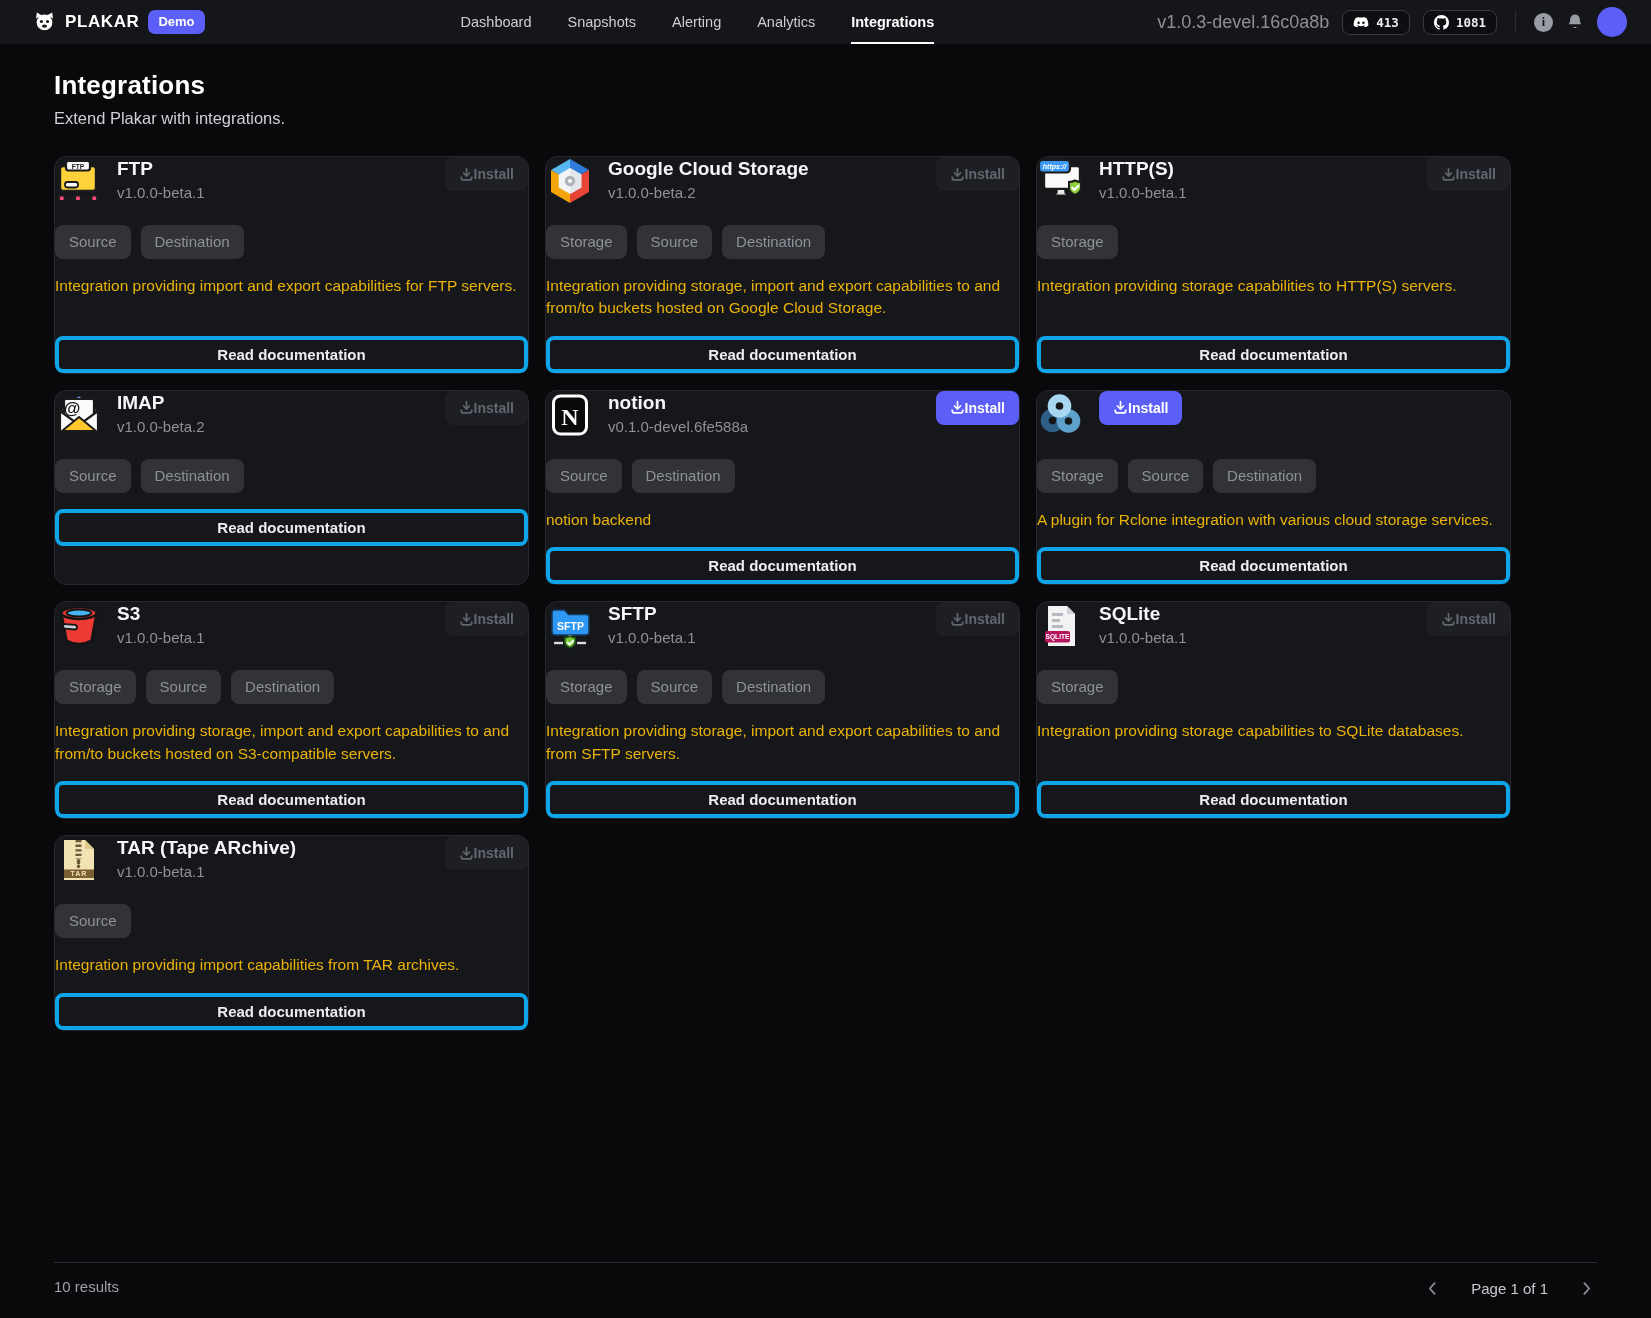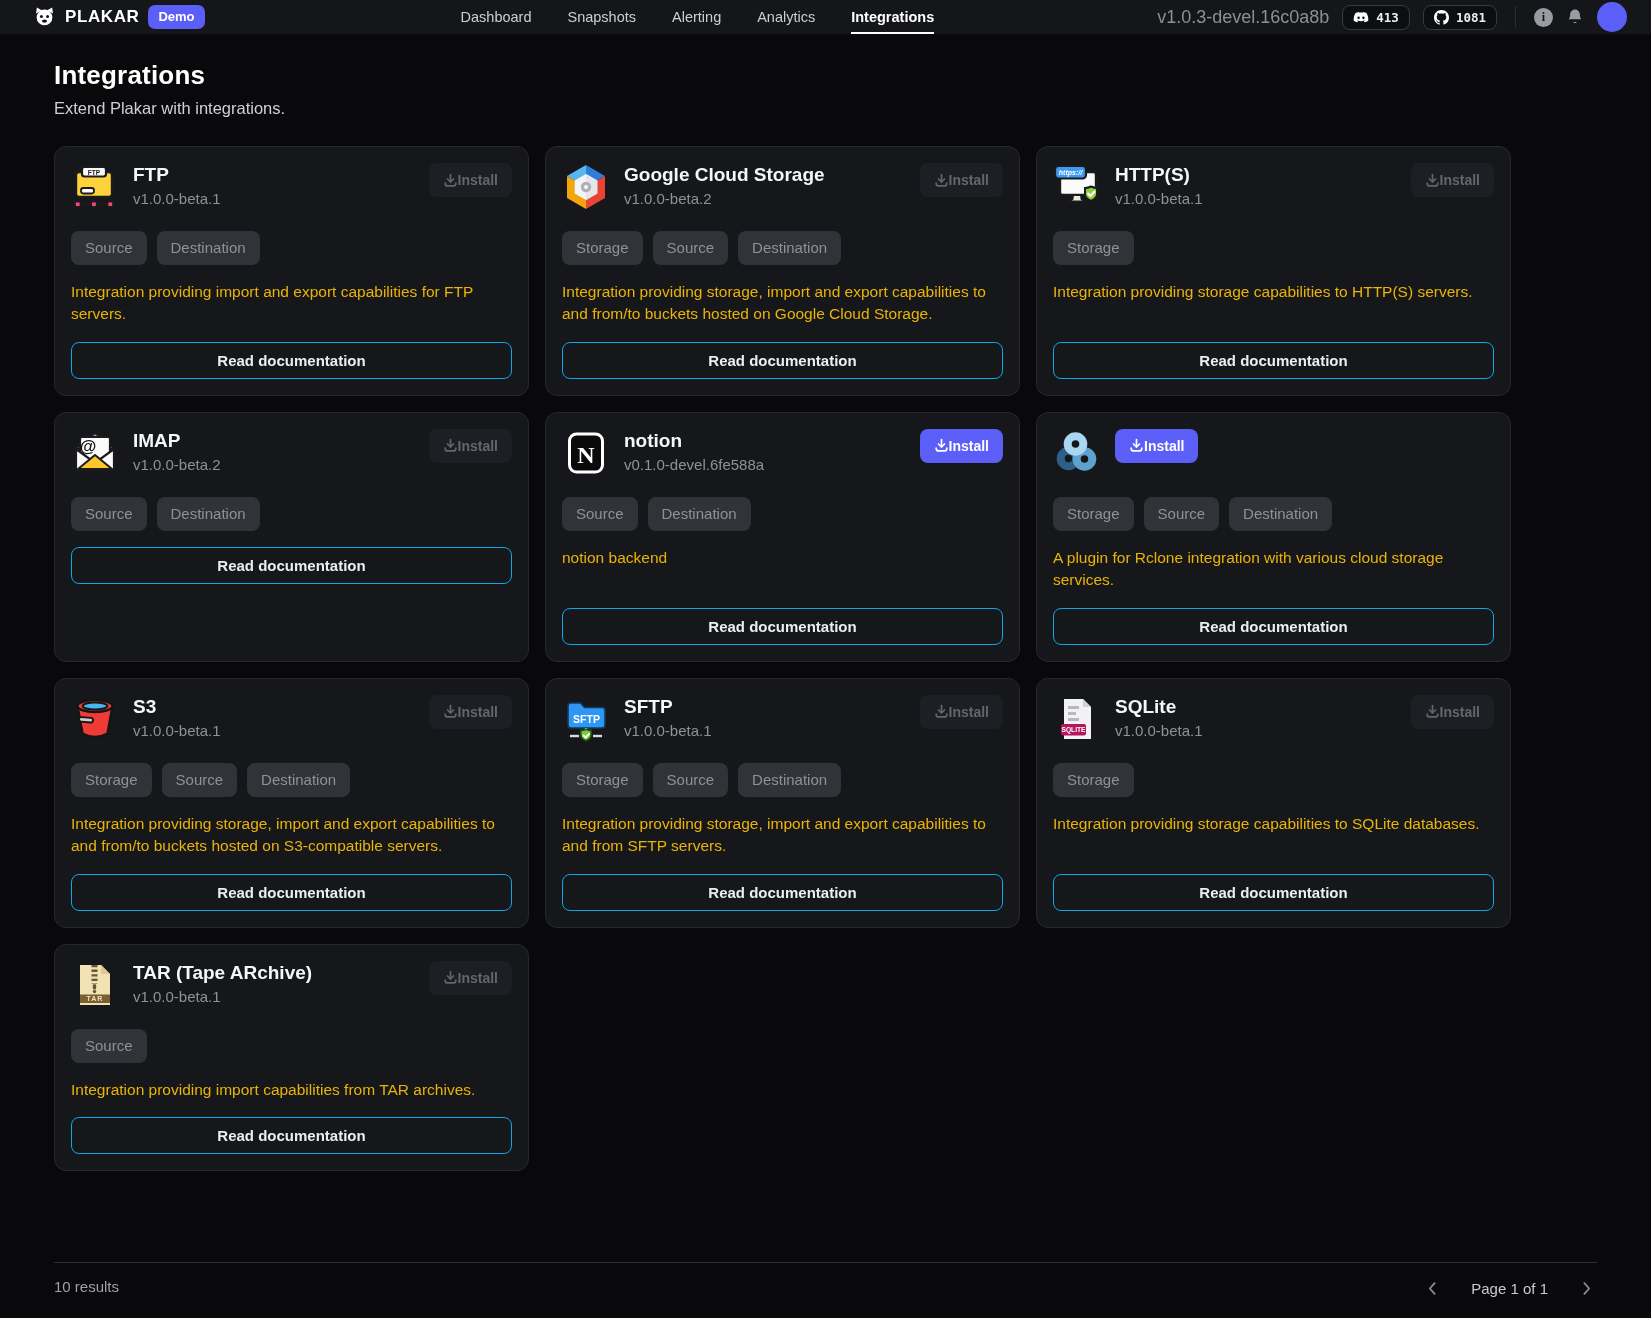--- a/index.html
+++ b/index.html
@@ -8,21 +8,21 @@
     width:1651px;
     background:#09090b;
     color:#fff;
     font-family:"Liberation Sans", sans-serif;
     -webkit-font-smoothing:antialiased;
   }
   .page { min-height:1318px; display:flex; flex-direction:column; }
 
   
   .topnav {
-    height:34px; background:#15161a; display:flex; align-items:center;
+    height:44px; background:#15161a; display:flex; align-items:center;
     padding:0 24px 0 33px; position:relative; flex:none;
   }
   .brand { display:flex; align-items:center; gap:9px; }
   .brand-icon svg { width:23px; height:23px; display:block; }
   .brand-name { font-size:17px; font-weight:800; letter-spacing:.6px; color:#fff; }
   .demo-badge {
     background:var(--accent,#5b5ff7); color:#fff; font-size:13px; font-weight:700;
     padding:3px 10px; border-radius:7px; line-height:1.35;
   }
   .nav-tabs { display:flex; gap:36px; margin-left:256px; height:100%; align-items:stretch; }
@@ -52,41 +52,41 @@
 
   
   main { flex:1; padding:0 54px; }
   .page-title { font-size:26px; font-weight:700; margin:26px 0 0; letter-spacing:.2px; }
   .page-subtitle { font-size:16.5px; color:#cfd0d4; margin-top:8px; }
 
   .grid { margin-top:28px; display:grid; grid-template-columns:repeat(3, 475px); gap:16px; }
 
   .card {
     background:#16171b; border:1px solid #27282e; border-radius:12px;
-    padding:16px; display:flex; flex-direction:column;
+    display:flex; flex-direction:column;
   }
   .card-head { display:flex; align-items:flex-start; gap:14px; }
   .int-icon { width:48px; height:48px; flex:none; }
   .int-icon svg { width:48px; height:48px; display:block; }
   .head-text { flex:1; min-width:0; padding-top:1px; }
   .int-name { font-size:19px; font-weight:700; color:#f5f6f7; }
   .int-version { font-size:15px; color:#8f9197; margin-top:4px; }
   .install-btn {
     display:flex; align-items:center; flex:none;
     background:#1e1f25; color:#63666d; border:none; border-radius:8px;
     padding:9px 14px; font-size:14px; font-weight:600; font-family:inherit; cursor:pointer;
   }
   .install-btn.active { background:var(--accent,#5b5ff7); color:#fff; }
   .install-btn svg { display:block; }
   .tags { display:flex; gap:10px; margin-top:20px; flex-wrap:wrap; }
   .tag { background:#323338; color:#8f9198; font-size:15px; padding:8px 14px; border-radius:8px; line-height:1.2; }
   .desc { margin:16px 0 0; font-size:15.5px; line-height:1.45; color:#eab308; flex:1; }
   .docs-btn {
     margin-top:16px; height:37px; width:100%;
-    background:transparent; border:1px solid #0ea5e9; border-radius:8px;
+    background:transparent; border:4px solid #0ea5e9; border-radius:8px;
     color:#ecedee; font-size:15px; font-weight:700; font-family:inherit; cursor:pointer;
   }
 
   
   footer { padding:0 54px; flex:none; }
   .footer-line { border-top:1px solid #2c2d33; }
   .footer-row { display:flex; justify-content:space-between; padding:15px 0 19px; }
   .results-text { color:#9fa1a6; font-size:15px; }
   .pager { display:flex; align-items:center; gap:28px; }
   .pager-btn { background:none; border:none; color:#8a8c92; cursor:pointer; padding:2px; display:flex; }

